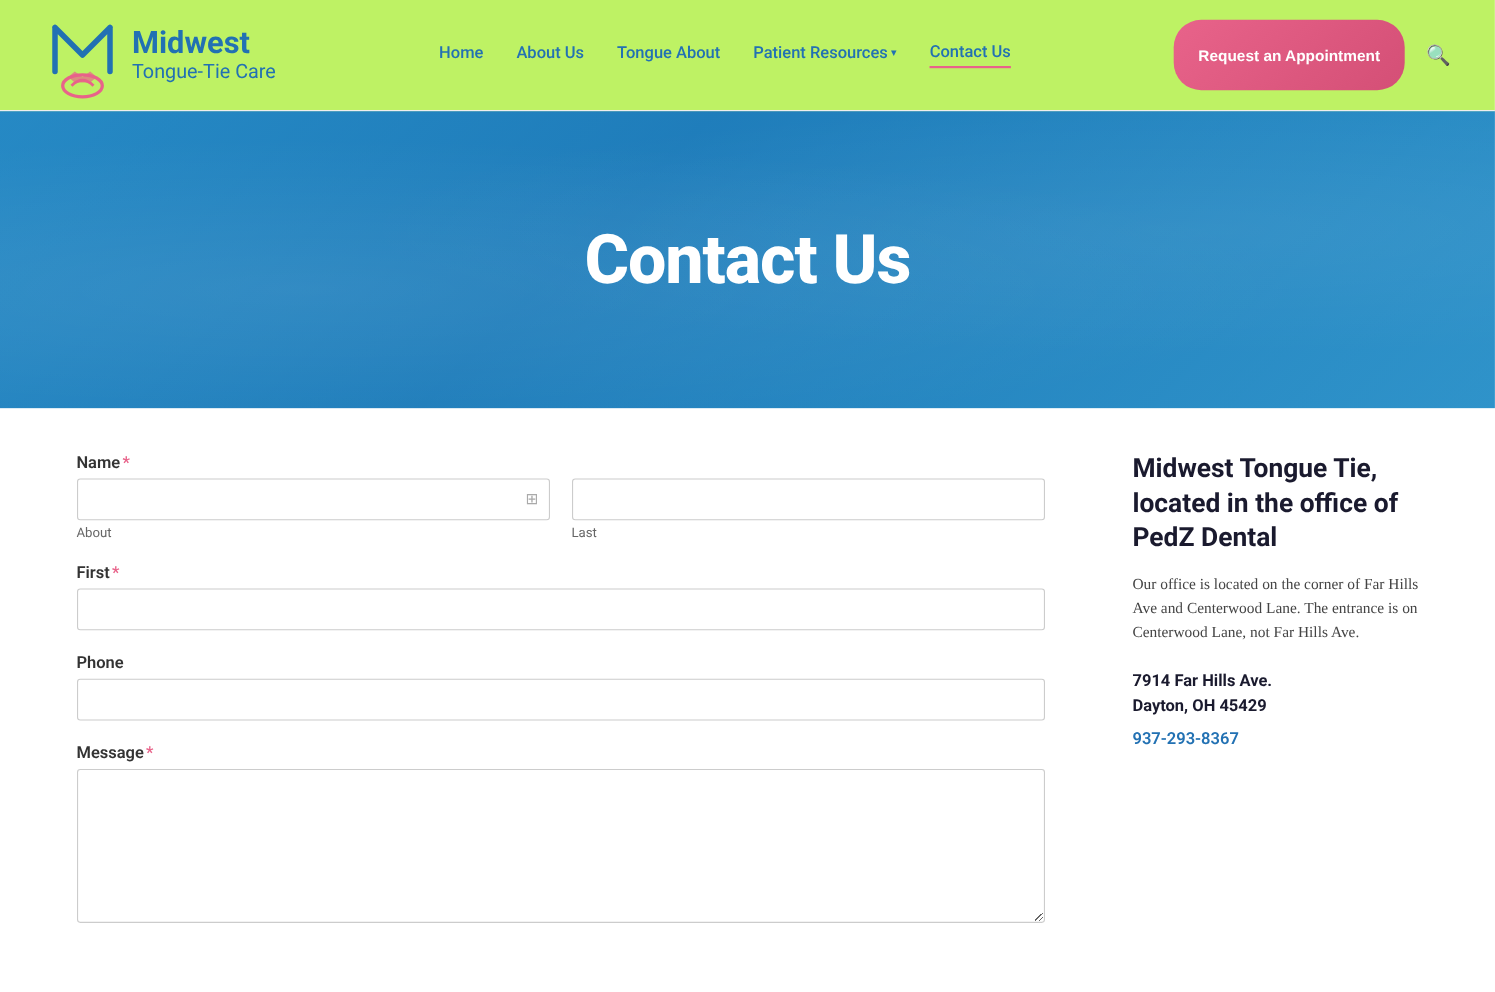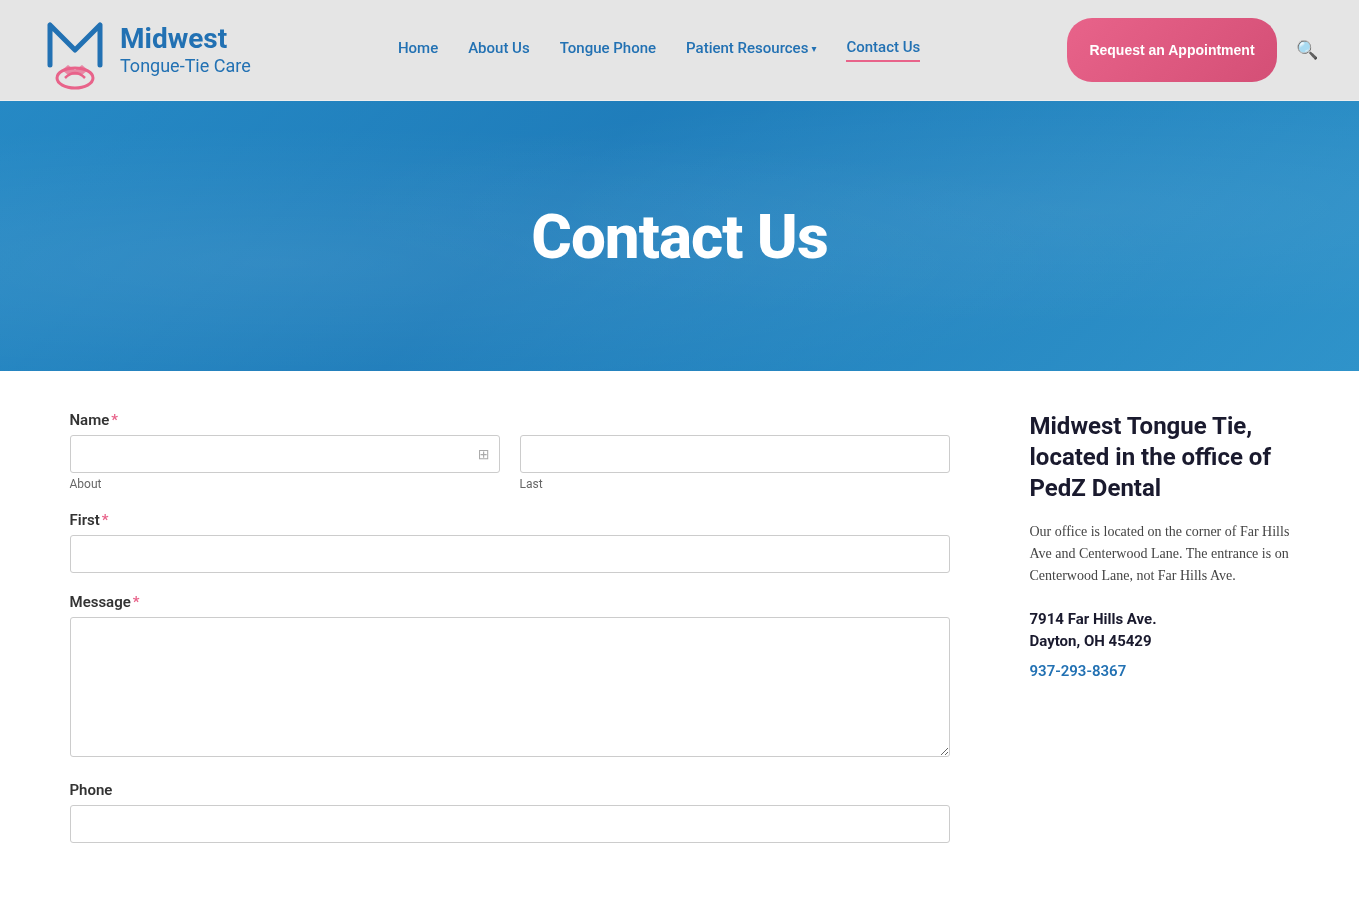--- a/index.html
+++ b/index.html
@@ -4,21 +4,21 @@
   <style>
     * { box-sizing: border-box; margin: 0; padding: 0; }
     body { font-family: -apple-system, BlinkMacSystemFont, 'Segoe UI', Roboto, sans-serif; background: #fff; color: #333; }
 
     
     header {
       display: flex;
       align-items: center;
       justify-content: space-between;
       padding: 10px 40px;
-      background: #e5e5e5;
+      background: #bef264;
       border-bottom: 1px solid #eee;
       position: relative;
       z-index: 10;
     }
     .logo-area {
       display: flex;
       align-items: center;
       gap: 10px;
     }
     .logo-icon {
@@ -235,21 +235,21 @@
     </svg>
     <div class="logo-text">
       <span class="logo-title">Midwest</span>
       <span class="logo-subtitle">Tongue-Tie Care</span>
     </div>
   </div>
 
   <nav>
     <a class="nav-link" href="#">Home</a>
     <a class="nav-link" href="#">About Us</a>
-    <a class="nav-link" href="#">Tongue Phone</a>
+    <a class="nav-link" href="#">Tongue About</a>
     <a class="nav-link nav-link-dropdown" href="#">
       <span>Patient Resources</span>
       <span class="chevron-down">▾</span>
     </a>
     <a class="nav-link active" href="#">Contact Us</a>
   </nav>
 
   <div class="header-right">
     <button class="request-btn">Request an Appointment</button>
     <button class="search-icon-btn">
@@ -286,29 +286,29 @@
     </div>
 
     <div class="form-group">
       <label class="form-label">
         <span>First</span><span class="required-star">*</span>
       </label>
       <input type="email" style="">
     </div>
 
     <div class="form-group">
+      <label class="form-label">Phone</label>
+      <input type="tel" style="">
+    </div>
+
+    <div class="form-group">
       <label class="form-label">
         <span>Message</span><span class="required-star">*</span>
       </label>
       <textarea style=""></textarea>
-    </div>
-
-    <div class="form-group">
-      <label class="form-label">Phone</label>
-      <input type="tel" style="">
     </div>
 
   </div>
 
   <div class="sidebar">
     <h2 class="sidebar-title">Midwest Tongue Tie, located in the office of PedZ Dental</h2>
     <p class="sidebar-desc">Our office is located on the corner of Far Hills Ave and Centerwood Lane. The entrance is on Centerwood Lane, not Far Hills Ave.</p>
     <div class="sidebar-address">
       <div>7914 Far Hills Ave.</div>
       <div>Dayton, OH 45429</div>

